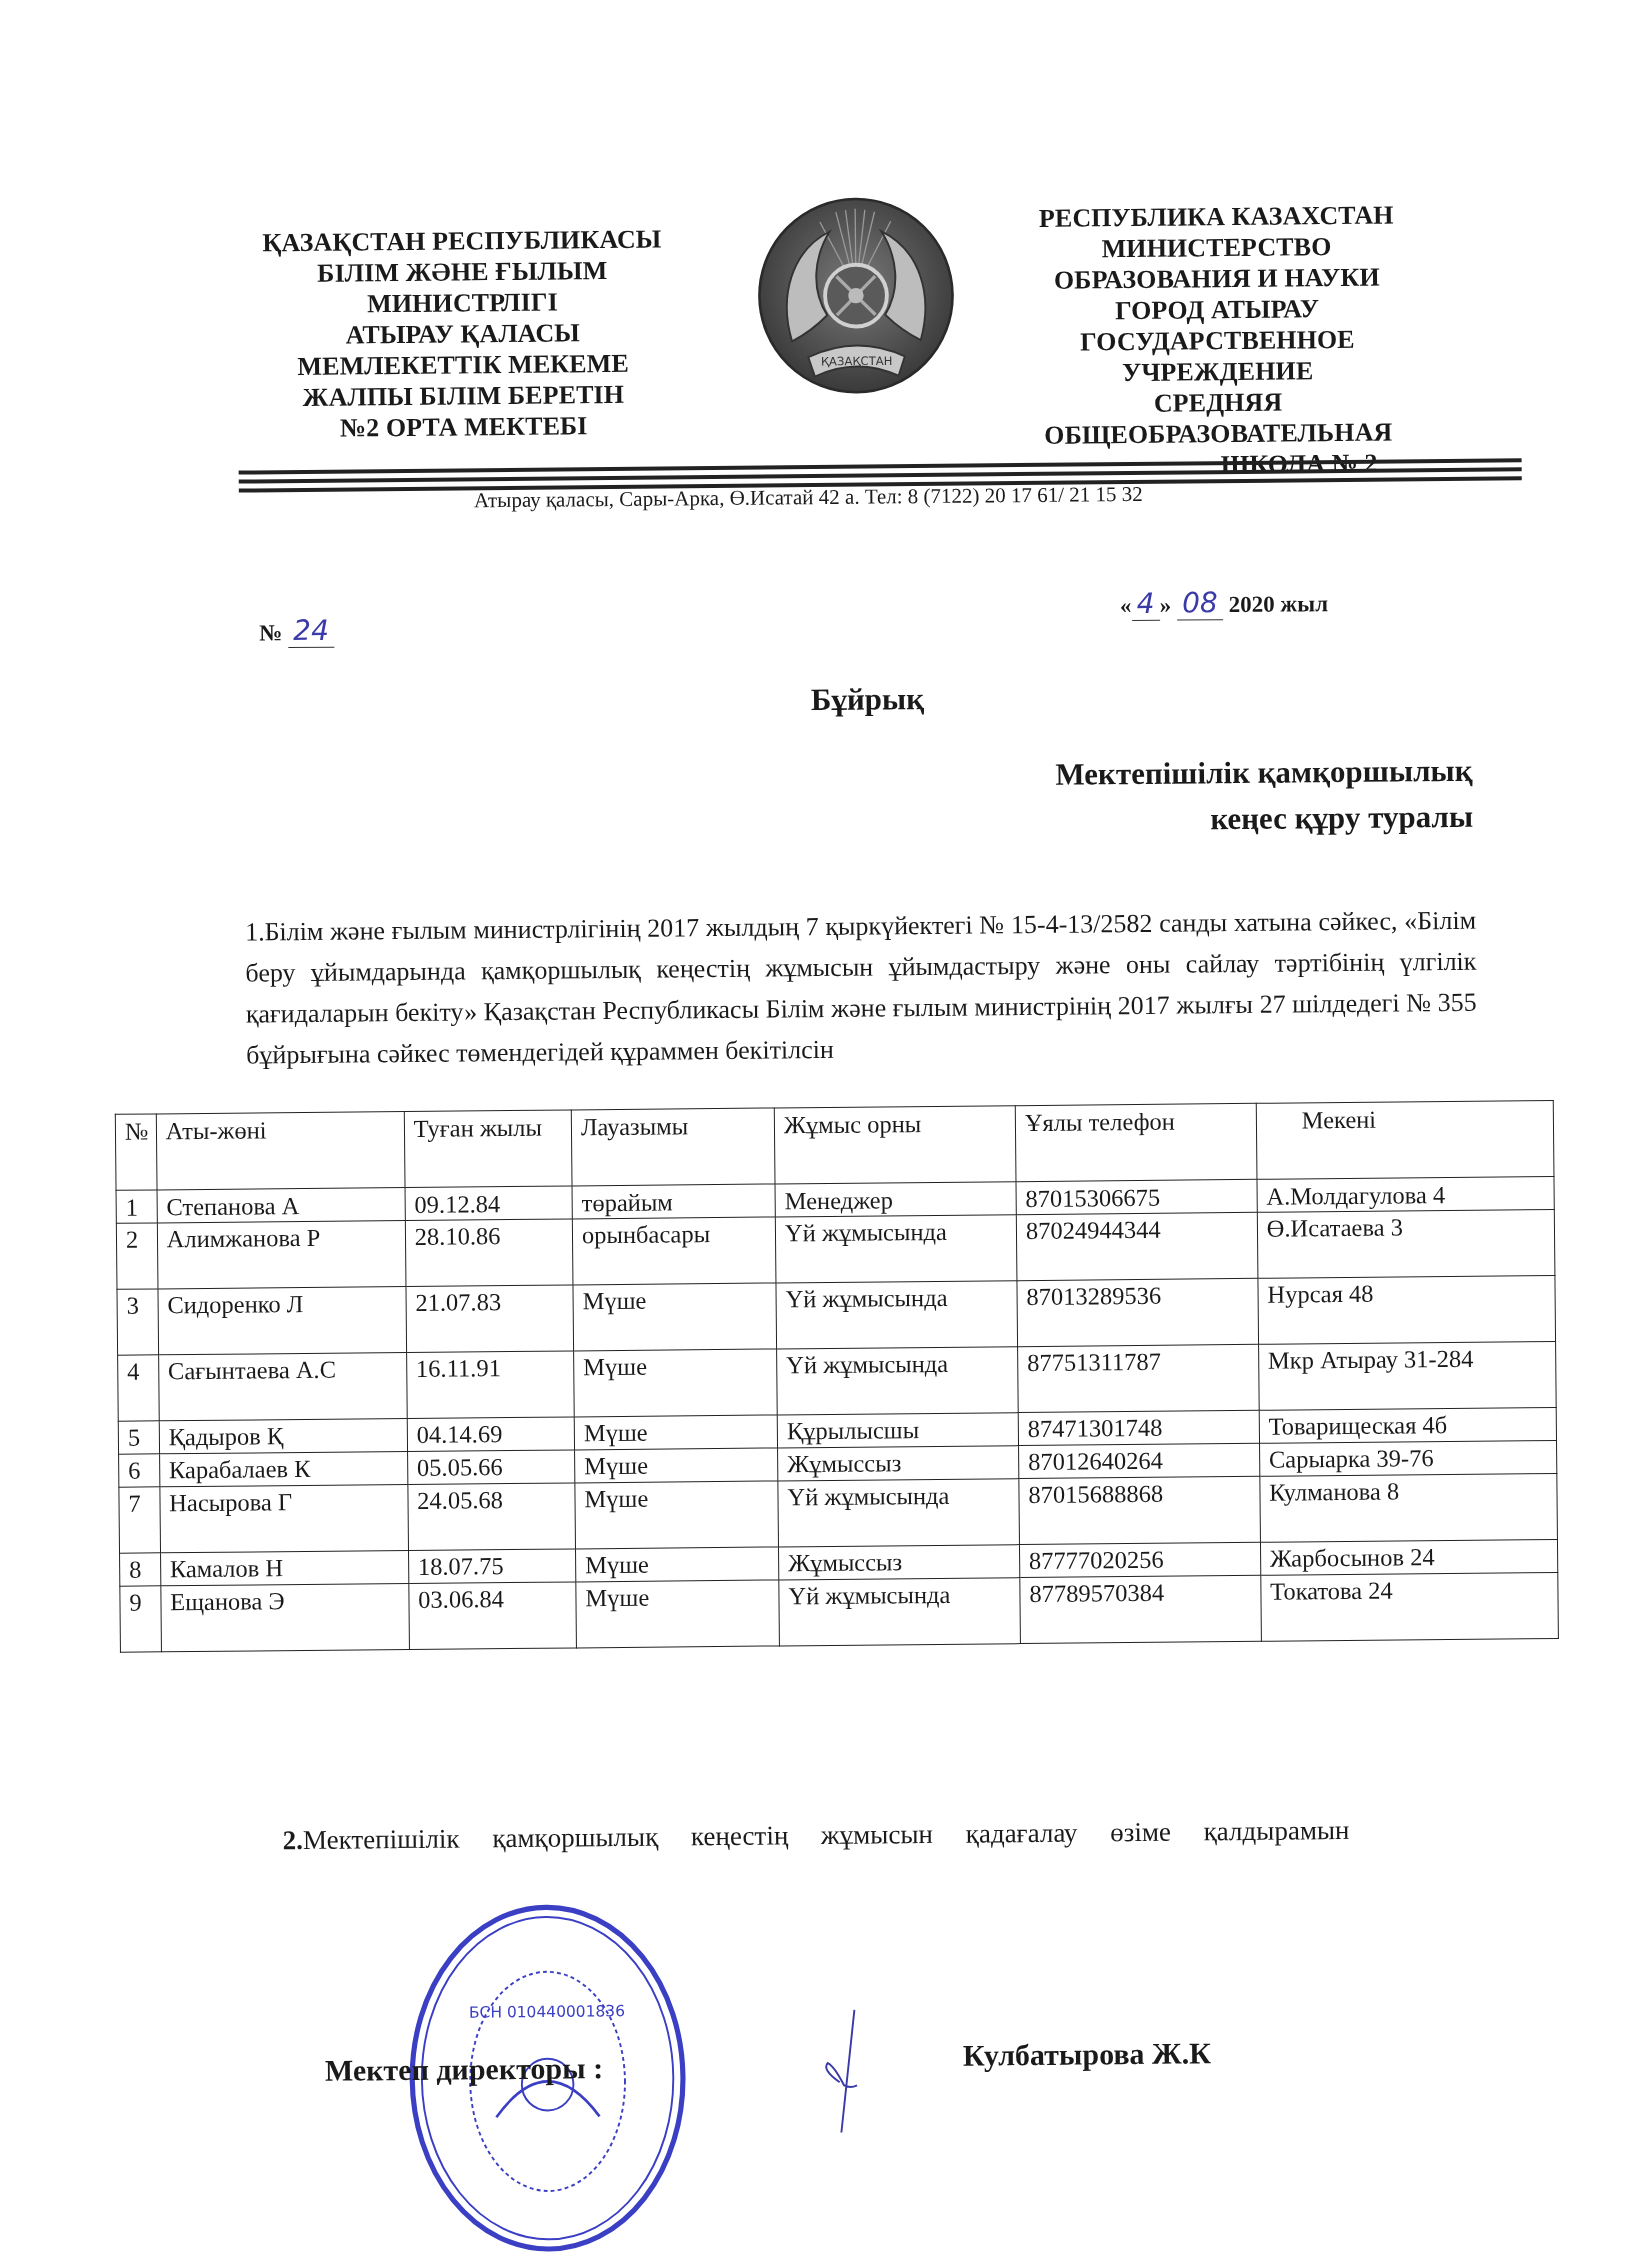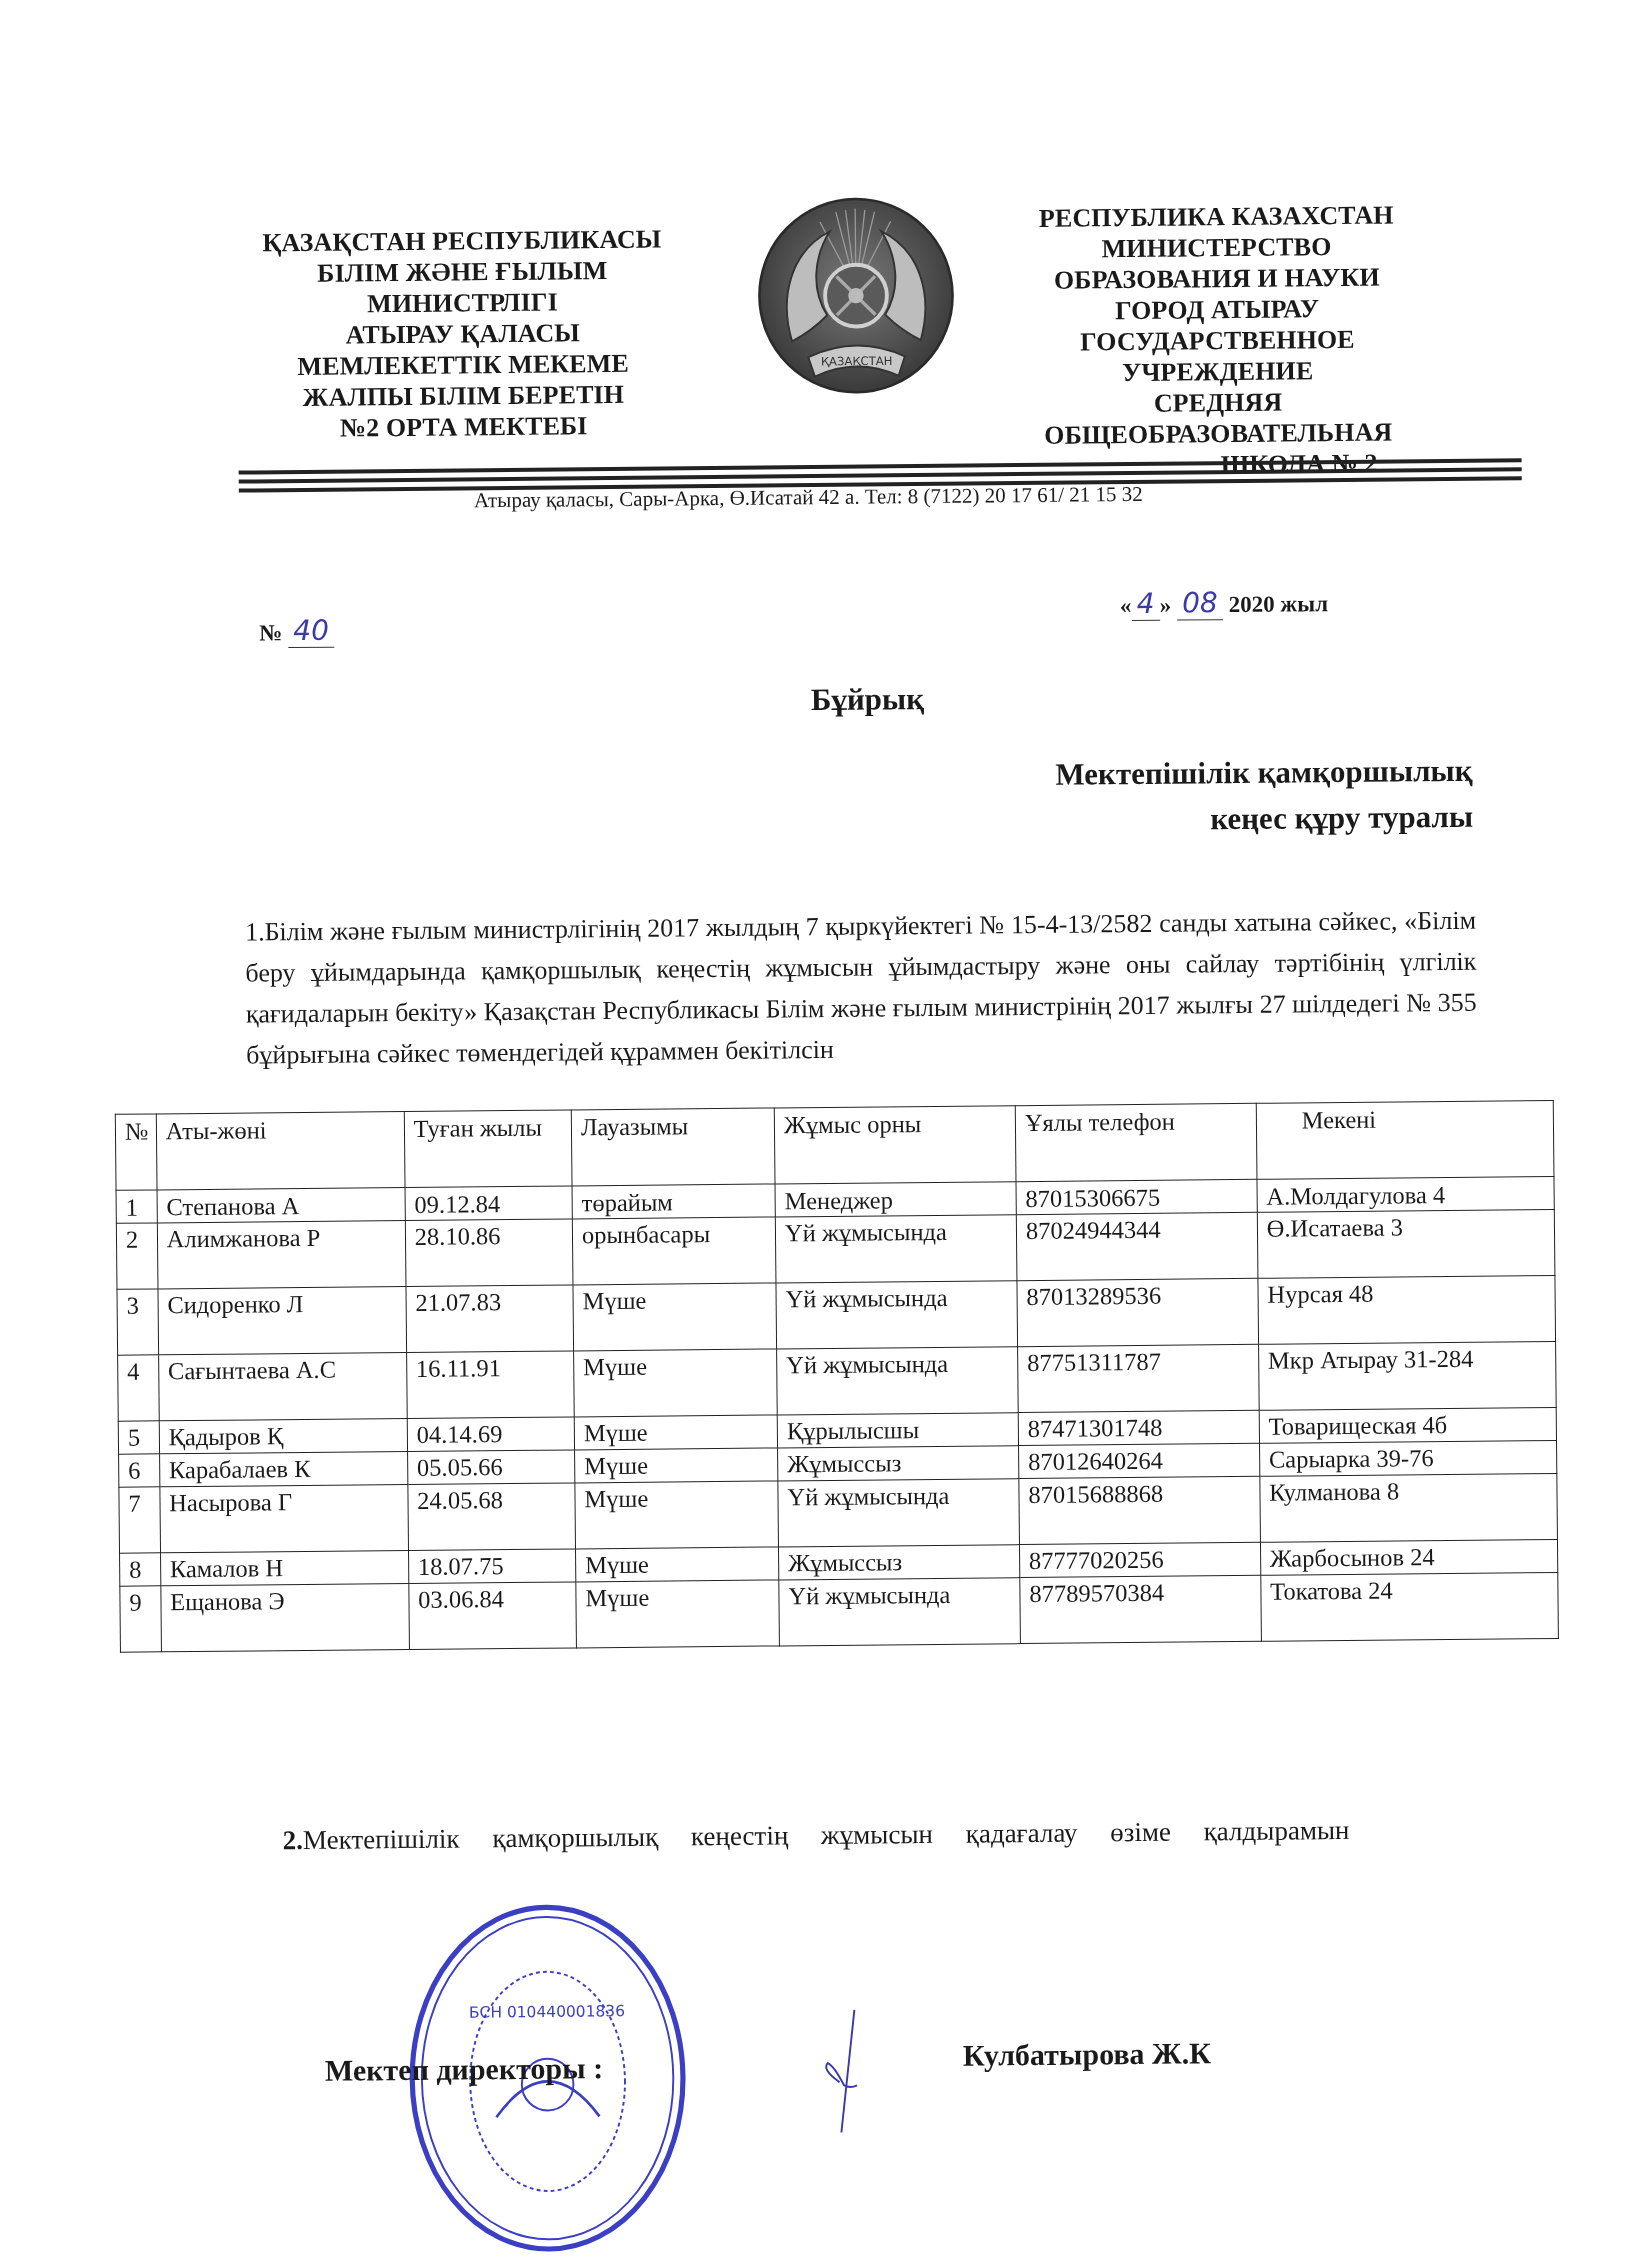--- a/index.html
+++ b/index.html
@@ -89,21 +89,21 @@
   <div class="rules" style="top:465px;">
     <div></div>
       <div></div>
       <div></div>
   </div>
 
   <div class="address" style="top:485px;">Атырау қаласы, Сары-Арка, Ө.Исатай  42 а. Тел: 8 (7122) 20 17  61/ 21 15 32</div>
 
   <div class="num">
     <span>№</span>
-    <span class="hand">40</span>
+    <span class="hand">24</span>
   </div>
 
   <div class="date">
     <span>«</span><span class="hand">4</span><span>»</span>
     <span class="hand">08</span>
     <span>2020 жыл</span>
   </div>
 
   <div class="order-title">Бұйрық</div>
 

